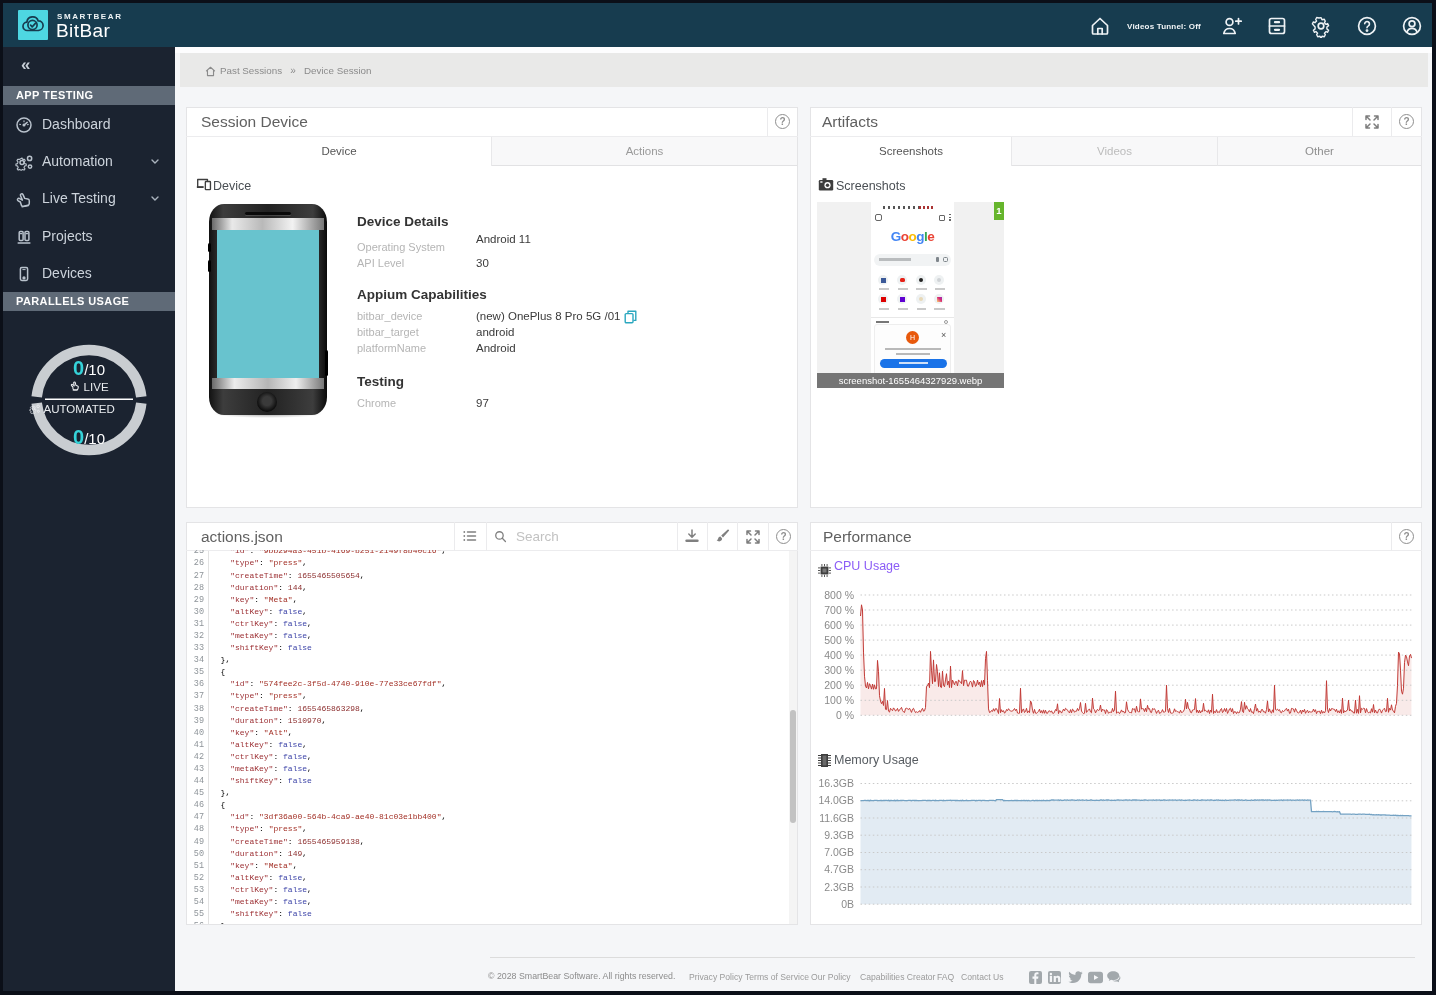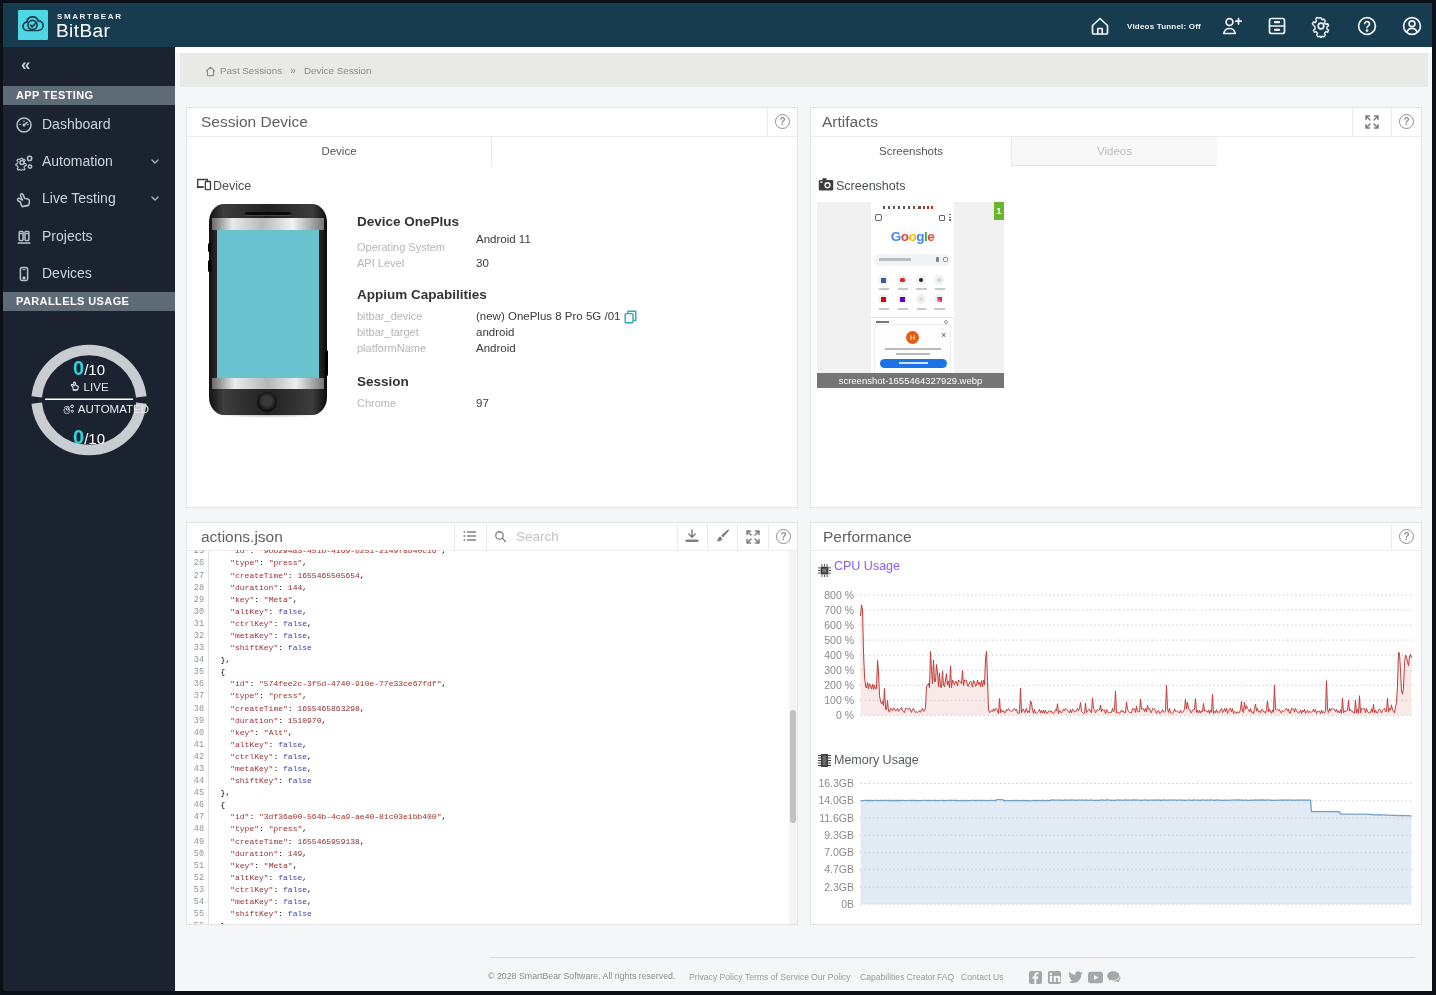--- a/index.html
+++ b/index.html
@@ -124,21 +124,21 @@
 <svg width="120" height="120" viewBox="0 0 120 120">
 <path d="M 7.7 56.9 A 52.6 52.6 0 0 1 112.3 56.9" fill="none" stroke="#c9cdd1" stroke-width="10.5"></path>
 <path d="M 7.7 63.1 A 52.6 52.6 0 0 0 112.3 63.1" fill="none" stroke="#c9cdd1" stroke-width="10.5"></path>
 <line x1="16" y1="59.3" x2="104" y2="59.3" stroke="#fff" stroke-width="1.5"></line>
 </svg>
 <div class="abs" style="left:0;width:120px;top:17px;text-align:center;font-size:15px;color:#fff"><span style="color:#35d3d9;font-size:20px;font-weight:bold">0</span>/10</div>
 <div class="abs" style="left:0;width:120px;top:41px;text-align:center;font-size:11.5px;color:#e8ebee"><span style="vertical-align:-1px"><svg width="11" height="11" viewBox="0 0 18 18" fill="none" stroke="#e8ebee" stroke-width="1.8" stroke-linecap="round" stroke-linejoin="round">
             <path d="M6.2 9.4 4.3 7.8c-.7-.6-.6-1.5 0-2s1.4-.5 2 .1l2.3 2.1-.9-4.6c-.2-.9.3-1.6 1.1-1.7.8-.1 1.4.4 1.6 1.3l.8 3.8 2.9 1.3c.9.4 1.3 1.2 1.1 2.1l-.6 2.6c-.2.9-.9 1.4-1.8 1.4H8.6c-.9 0-1.6-.4-2-1.2z"></path>
             <path d="M6.8 15.2h6.6" stroke-width="1.4"></path>
           </svg></span> LIVE</div>
-<div class="abs" style="left:0;width:120px;top:63px;text-align:right;font-size:11.5px;color:#e8ebee"><span style="vertical-align:-1px"><svg width="12" height="11" viewBox="0 0 19 18" fill="none" stroke="#e8ebee" stroke-width="1.6">
+<div class="abs" style="left:0;width:120px;top:63px;text-align:left;font-size:11.5px;color:#e8ebee"><span style="vertical-align:-1px"><svg width="12" height="11" viewBox="0 0 19 18" fill="none" stroke="#e8ebee" stroke-width="1.6">
             <circle cx="7" cy="9.6" r="2"></circle>
             <path d="M7 4.9l.8 1.5 1.7-.2.7 1.4-1 1.3.5 1.7 1.6.4-.1 1.6-1.6.4-.6 1.6 1 1.3-1 1.2-1.5-.7-1.4 1-1.4-1-1.5.7-1-1.2 1-1.3-.6-1.6-1.6-.4-.1-1.6 1.6-.4.5-1.7-1-1.3.7-1.4 1.7.2z" stroke-width="1.2"></path>
             <circle cx="14.6" cy="5.4" r="2.1"></circle>
             <circle cx="15" cy="13.6" r="1.7"></circle>
           </svg></span> AUTOMATED</div>
 <div class="abs" style="left:0;width:120px;top:86px;text-align:center;font-size:15px;color:#fff"><span style="color:#35d3d9;font-size:20px;font-weight:bold">0</span>/10</div>
 </div>
     <div class="abs" style="left:175px;top:47px;width:1257px;height:6px;background:#fdfdfe"></div>
     <div class="abs" style="left:180px;top:53px;width:1248px;height:34px;background:#e9e9e8"></div>
     <div class="abs" style="left:204px;top:64px"><svg width="13" height="13" viewBox="0 0 15 15" fill="none" stroke="#8b8b8b" stroke-width="1.3" stroke-linecap="round" stroke-linejoin="round">
@@ -147,31 +147,33 @@
     <div class="abs" style="left:220px;top:64.5px;font-size:9.8px;color:#8b8b8b">Past Sessions&nbsp;&nbsp;&nbsp;<span style="font-size:10px">»</span>&nbsp;&nbsp;&nbsp;Device Session</div>
     <div class="card" style="left:186px;top:107px;width:612px;height:401px"></div>
     <div class="card" style="left:810px;top:107px;width:612px;height:401px"></div>
     <div class="card" style="left:186px;top:522px;width:612px;height:403px"></div>
     <div class="card" style="left:810px;top:522px;width:612px;height:403px"></div>
     <div class="abs cardtitle" style="left:201px;top:107px">Session Device</div>
     <div class="abs vsep" style="left:767px;top:107px"></div>
     <div class="qcirc" style="left:775px;top:114px">?</div>
     <div class="abs" style="left:187px;top:136px;width:610px;height:30px">
       <div class="tab on" style="left:0;width:305px;border-right:1px solid #e8e8ea">Device</div>
+      <div class="tab off" style="left:305px;width:305px">Actions</div>
     </div>
     <div class="abs cardtitle" style="left:822px;top:107px">Artifacts</div>
     <div class="abs vsep" style="left:1352px;top:107px"></div>
     <div class="abs vsep" style="left:1391px;top:107px"></div>
     <div class="abs" style="left:1364px;top:114px"><svg width="16" height="16" viewBox="0 0 16 16" fill="none" stroke="#7d7d7d" stroke-width="1.5" stroke-linecap="round" stroke-linejoin="round">
         <path d="M2 5.5V2h3.5M2 2l4 4M14 5.5V2h-3.5M14 2l-4 4M2 10.5V14h3.5M2 14l4-4M14 10.5V14h-3.5M14 14l-4-4"></path>
       </svg></div>
     <div class="qcirc" style="left:1399px;top:114px">?</div>
     <div class="abs" style="left:811px;top:136px;width:610px;height:30px">
       <div class="tab on" style="left:0;width:201px;border-right:1px solid #e8e8ea">Screenshots</div>
       <div class="tab off" style="left:201px;width:205px;color:#bcbcbc">Videos</div>
+      <div class="tab off" style="left:406px;width:204px;border-left:1px solid #e8e8ea;color:#8f8f8f">Other</div>
     </div>
     <div class="abs" style="left:186px;top:136px;width:612px;height:1px;background:#ececee"></div>
     <div class="abs" style="left:810px;top:136px;width:612px;height:1px;background:#ececee"></div>
     <div class="abs" style="left:186px;top:550px;width:612px;height:1px;background:#ececee"></div>
     <div class="abs" style="left:810px;top:550px;width:612px;height:1px;background:#ececee"></div>
     <div class="abs" style="left:196px;top:177px"><svg width="17" height="15" viewBox="0 0 20 17" fill="none" stroke="#3e3e3e" stroke-width="1.6" stroke-linejoin="round">
         <path d="M2 11.5V2.6h11.5v2"></path>
         <path d="M1 11.5h8" stroke-width="2.2"></path>
         <rect x="11" y="5" width="6" height="9.5" rx=".8" fill="#fff"></rect>
       </svg></div>
@@ -181,37 +183,37 @@
 <div class="abs" style="left:0;top:0;width:118px;height:211px;background:linear-gradient(90deg,#111,#3d3d3d 12%,#222 50%,#3d3d3d 88%,#0a0a0a);border-radius:15px/18px"></div>
 <div class="abs" style="left:-1px;top:39px;width:3px;height:9px;background:#000;border-radius:2px"></div>
 <div class="abs" style="left:-1px;top:56px;width:3px;height:12px;background:#000;border-radius:2px"></div>
 <div class="abs" style="left:116px;top:146px;width:3px;height:26px;background:#000;border-radius:2px"></div>
 <div class="abs" style="left:36px;top:8px;width:46px;height:3px;background:#0a0a0a;border-radius:2px;box-shadow:0 1px 0 rgba(255,255,255,.15)"></div>
 <div class="abs" style="left:3px;top:14px;width:112px;height:12px;background:linear-gradient(90deg,#6a6a6a,#e9e9e9 18%,#b9b9b9 45%,#f2f2f2 72%,#777)"></div>
 <div class="abs" style="left:8px;top:26px;width:102px;height:148px;background:#68c3ce"></div>
 <div class="abs" style="left:3px;top:174px;width:112px;height:11px;background:linear-gradient(90deg,#6a6a6a,#ececec 20%,#b5b5b5 50%,#eee 75%,#777)"></div>
 <div class="abs" style="left:48px;top:188px;width:20px;height:20px;border-radius:50%;background:radial-gradient(circle at 50% 45%,#3a3a3a 30%,#0c0c0c 70%)"></div>
 </div>
-    <div class="h3" style="left:357px;top:214px">Device OnePlus</div>
+    <div class="h3" style="left:357px;top:214px">Device Details</div>
     <div class="lbl" style="left:357px;top:241px">Operating System</div>
     <div class="val" style="left:476px;top:233px">Android 11</div>
     <div class="lbl" style="left:357px;top:257px">API Level</div>
     <div class="val" style="left:476px;top:257px">30</div>
     <div class="h3" style="left:357px;top:287px">Appium Capabilities</div>
     <div class="lbl" style="left:357px;top:310px">bitbar_device</div>
     <div class="val" style="left:476px;top:310px">(new) OnePlus 8 Pro 5G /01</div>
     <div class="abs" style="left:624px;top:310px"><svg width="13" height="14" viewBox="0 0 13 14" fill="none" stroke="#2ba7bf" stroke-width="1.4" stroke-linejoin="round">
         <rect x="1.2" y="3.6" width="7.8" height="9.2" rx="1"></rect>
         <path d="M4 3.6V1.2h7.8v9.2H9.4"></path>
       </svg></div>
     <div class="lbl" style="left:357px;top:326px">bitbar_target</div>
     <div class="val" style="left:476px;top:326px">android</div>
     <div class="lbl" style="left:357px;top:342px">platformName</div>
     <div class="val" style="left:476px;top:342px">Android</div>
-    <div class="h3" style="left:357px;top:374px">Session</div>
+    <div class="h3" style="left:357px;top:374px">Testing</div>
     <div class="lbl" style="left:357px;top:397px">Chrome</div>
     <div class="val" style="left:476px;top:397px">97</div>
     <div class="abs" style="left:818px;top:177px"><svg width="16" height="15" viewBox="0 0 16 15">
         <rect x=".8" y="3" width="14.4" height="10.5" rx="1.2" fill="#3e3e3e"></rect>
         <rect x="4.5" y="1.2" width="4" height="2.4" fill="#3e3e3e"></rect>
         <circle cx="9.5" cy="8.2" r="3.1" fill="#fff"></circle>
         <circle cx="9.5" cy="8.2" r="1.7" fill="#3e3e3e"></circle>
         <rect x="2.3" y="4.3" width="2.2" height="1.4" fill="#fff"></rect>
       </svg></div>
     <div class="sechead" style="left:836px;top:179px">Screenshots</div>

